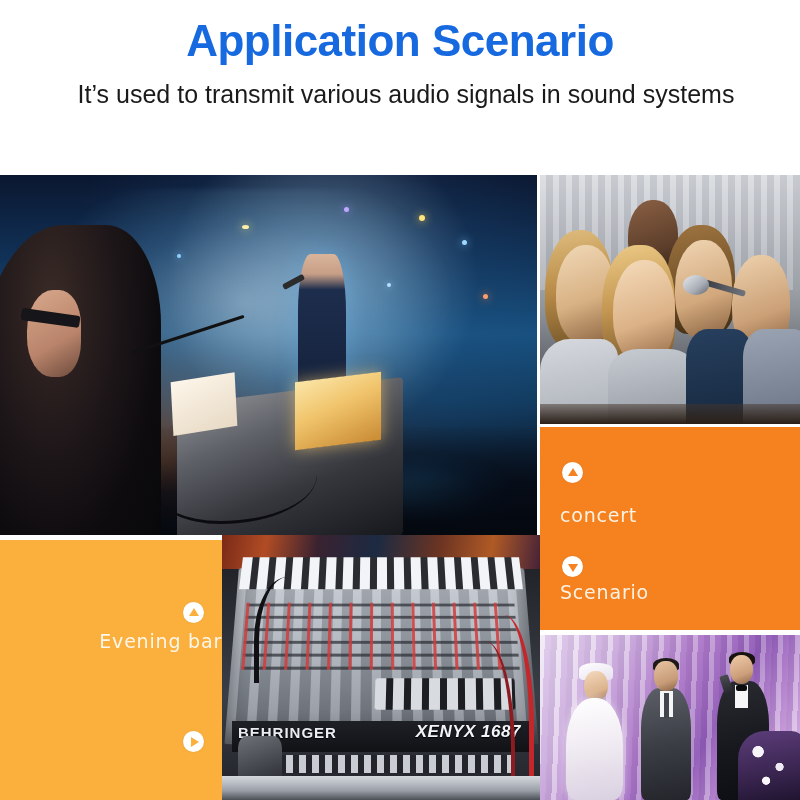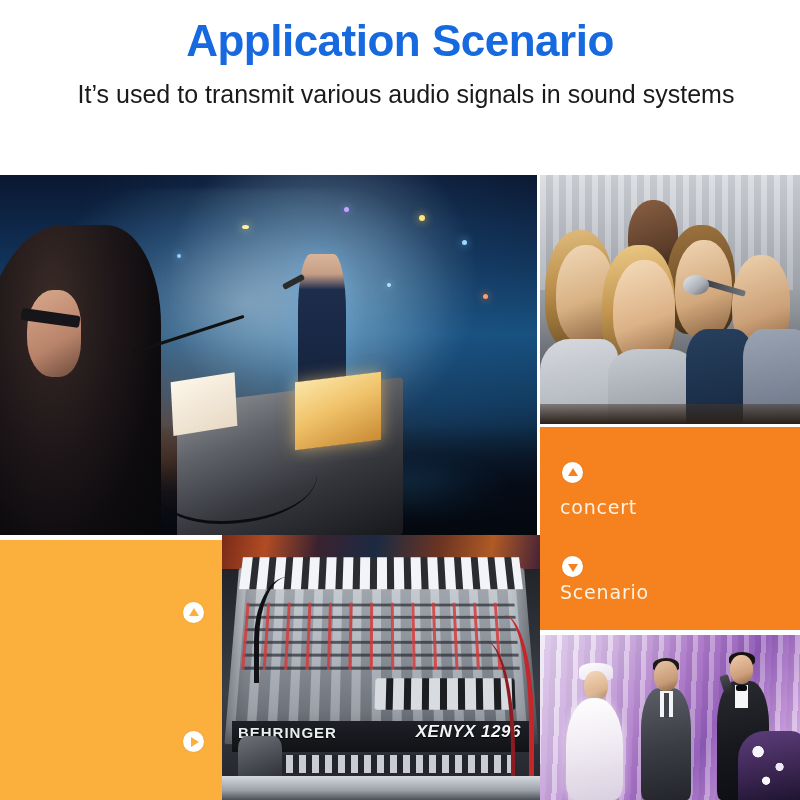--- a/index.html
+++ b/index.html
@@ -418,21 +418,21 @@
     letter-spacing: 0.8px;
     white-space: nowrap;
     line-height: 24px;
     font-family: "DejaVu Sans", sans-serif;
   }
   .label-text.light { color: #fdf6ea; }
 
   
   .lbl-concert { left: 560px; top: 462px; }
   .lbl-concert .label-icon { margin-left: 2px; }
-  .lbl-concert .label-text { margin-top: 12px; }
+  .lbl-concert .label-text { margin-top: 20px; }
 
   .lbl-wedding { left: 560px; top: 556px; }
   .lbl-wedding .label-icon { margin-left: 2px; }
   .lbl-wedding .label-text { margin-top: 3px; }
 
   
   .lbl-evening { left: 80px; top: 602px; width: 142px; text-align: right; }
   .lbl-evening .label-icon { display:inline-block; margin-right: 18px; }
   .lbl-evening .label-text { margin-top: 2px; }
 
@@ -497,21 +497,21 @@
     <div class="tile panel-right"></div>
 
     <div class="tile photo-mixer">
       <div class="pm-top"></div>
       <div class="pm-body"></div>
       <div class="pm-faders"></div>
       <div class="pm-knobs"></div>
       <div class="pm-xlr"></div>
       <div class="pm-brand-strip"></div>
       <div class="pm-brand-text">BEHRINGER</div>
-      <div class="pm-model-text">XENYX 1296</div>
+      <div class="pm-model-text">XENYX 1687</div>
       <div class="pm-rear"></div>
       <div class="pm-cable-blk"></div>
       <div class="pm-cable-red"></div>
       <div class="pm-cable-red2"></div>
       <div class="pm-plug"></div>
       <div class="pm-floor"></div>
     </div>
 
 
     <div class="tile panel-left"></div>
@@ -548,20 +548,21 @@
     <div class="label-icon">
       <span class="tri tri-down"></span>
     </div>
     <div class="label-text">Scenario</div>
   </div>
 
   <div class="label-group lbl-evening">
     <div class="label-icon">
       <span class="tri tri-up-lt"></span>
     </div>
+    <div class="label-text light">Evening bar</div>
   </div>
 
   <div class="label-group lbl-ktv">
     <div class="label-icon">
       <span class="tri tri-right-lt"></span>
     </div>
   </div>
 
 </div>
 

